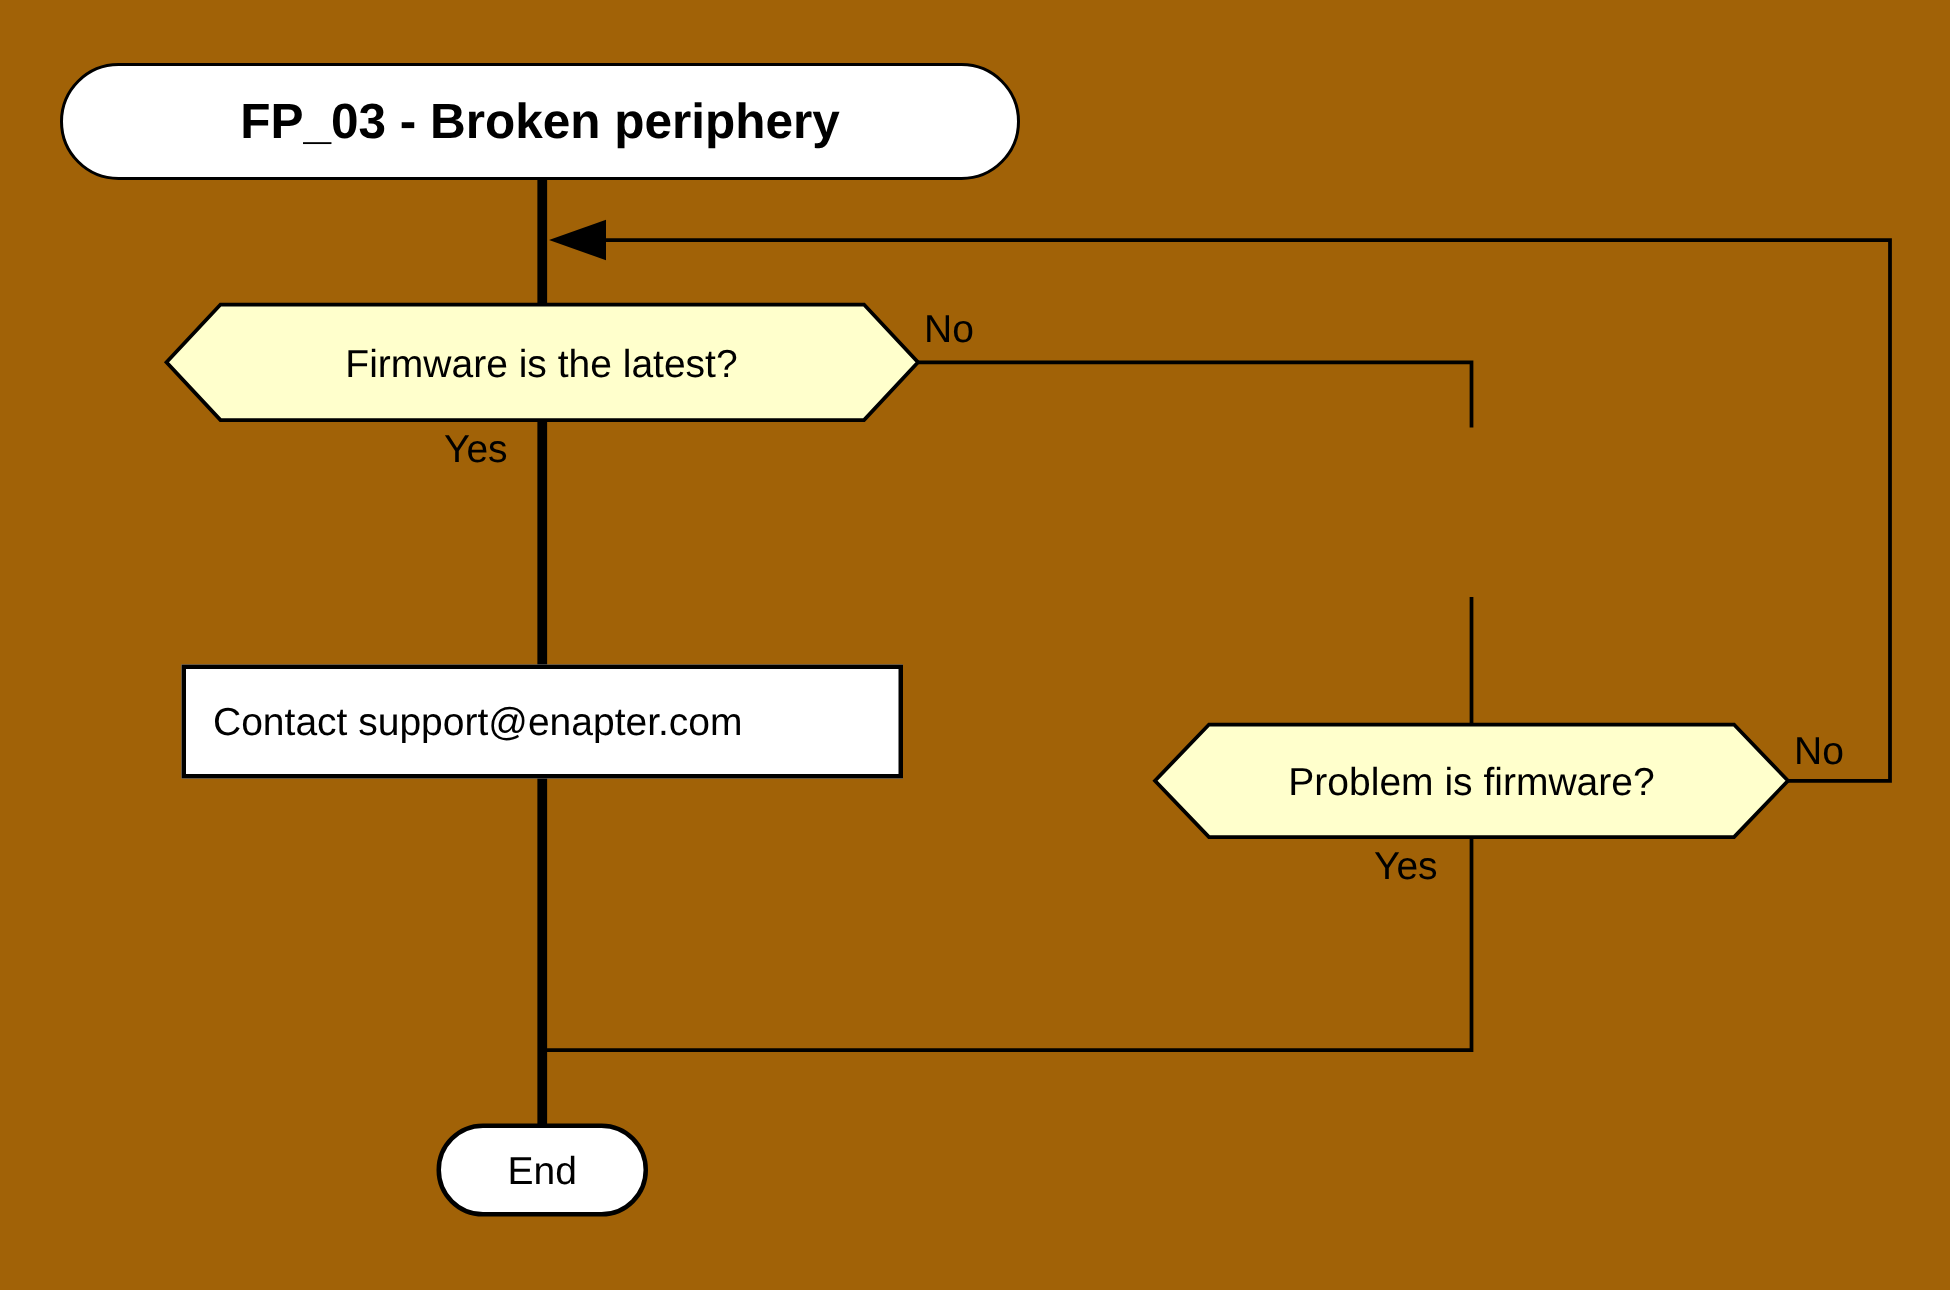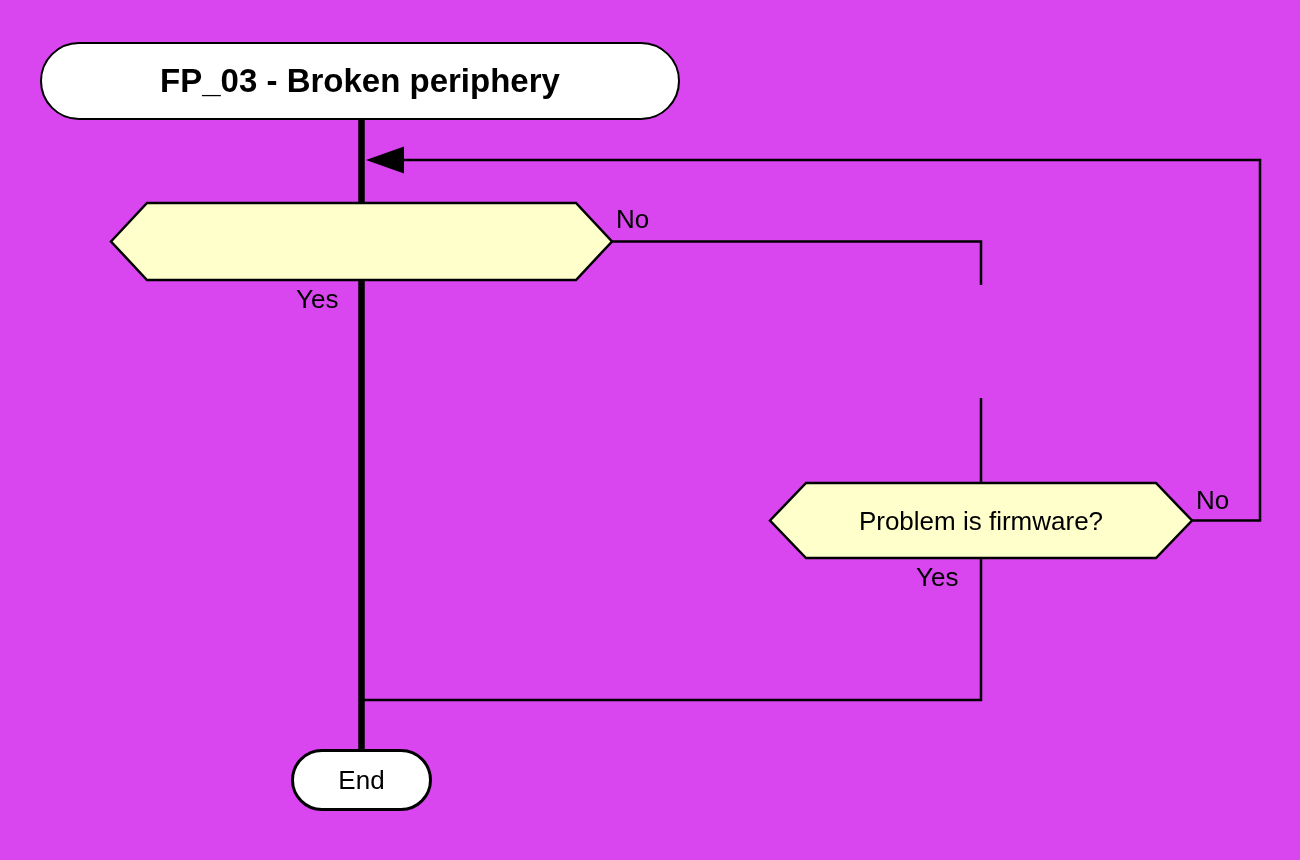--- a/index.html
+++ b/index.html
@@ -97,21 +97,21 @@
     white-space: nowrap;
   }
   .label-no1  { left: 616px; top: 204px; }
   .label-yes1 { left: 296px; top: 284px; }
   .label-no2  { left: 1196px; top: 485px; }
   .label-yes2 { left: 916px; top: 562px; }
 </style>
 </head>
 <body>
 
-<div id="canvas" style="background: #d946ef;">
+<div id="canvas" style="background: #a16207;">
 
   <svg id="edges" width="1300" height="860" viewBox="0 0 1300 860">
 
     <line x1="361.5" y1="119" x2="361.5" y2="750" stroke="#000000" stroke-width="6.5"></line>
 
     <polyline points="611,241.5 981,241.5 981,285" fill="none" stroke="#000000" stroke-width="2.5"></polyline>
 
     <line x1="981" y1="398" x2="981" y2="485" stroke="#000000" stroke-width="2.5"></line>
 
     <polyline points="981,556 981,700 364,700" fill="none" stroke="#000000" stroke-width="2.5"></polyline>
@@ -122,28 +122,32 @@
 
     <polygon points="111,241.5 147,203 576,203 612,241.5 576,280 147,280" stroke="#000000" stroke-width="2.5" fill="#ffffcc"></polygon>
 
     <polygon points="770,520.5 806,483 1156,483 1192,520.5 1156,558 806,558" stroke="#000000" stroke-width="2.5" fill="#ffffcc"></polygon>
   </svg>
 
   <div class="node terminator start-node">
     <span>FP_03 - Broken periphery</span>
   </div>
 
+  <div class="hex-label hex1-label">Firmware is the latest?</div>
 
   <div class="edge-label label-no1">No</div>
   <div class="edge-label label-yes1">Yes</div>
 
 
   <div class="hex-label hex2-label">Problem is firmware?</div>
 
   <div class="edge-label label-no2">No</div>
   <div class="edge-label label-yes2">Yes</div>
 
+  <div class="node process contact-node">
+    <span>Contact support@enapter.com</span>
+  </div>
 
   <div class="node terminator end-node">
     <span>End</span>
   </div>
 
 </div>
 
 </body></html>

